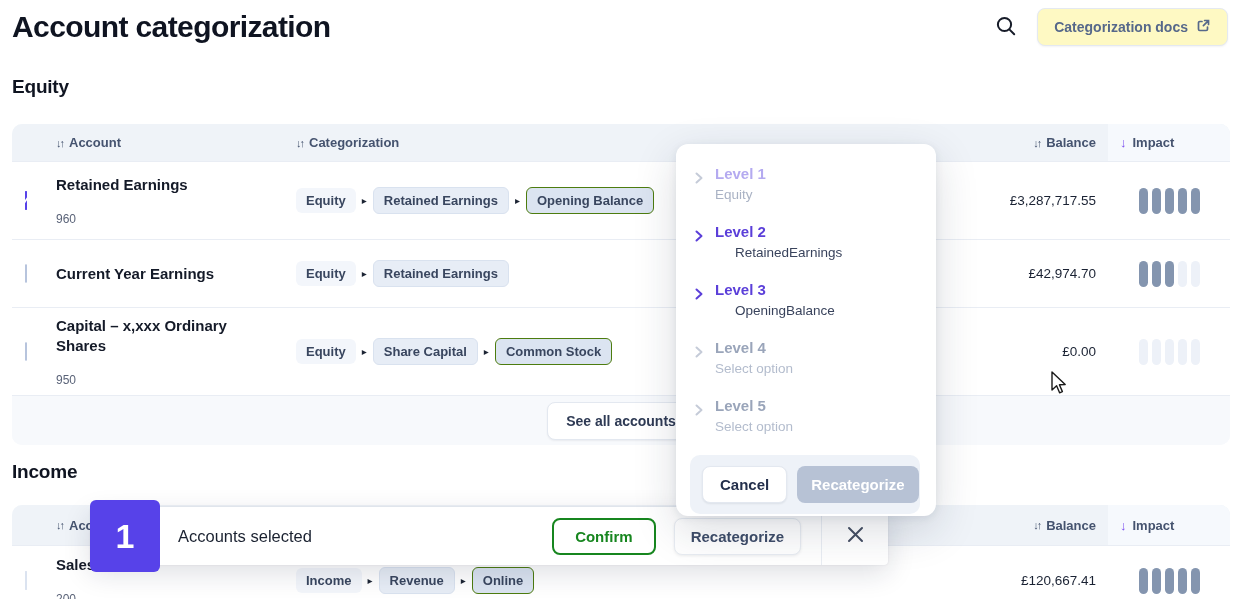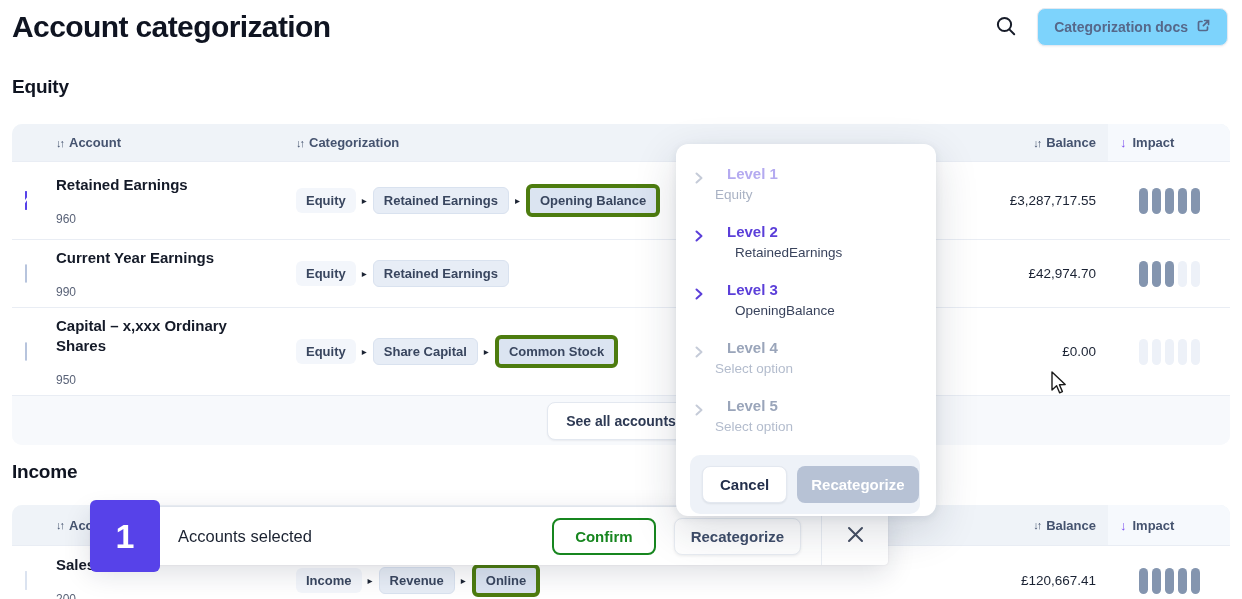--- a/index.html
+++ b/index.html
@@ -7,21 +7,21 @@
   body {
     position:relative; overflow:hidden; background:#ffffff;
     font-family:"Liberation Sans", sans-serif; color:#141a28;
   }
   
   .page-header { display:flex; align-items:center; padding:8px 14px 0 12px; }
   .page-title { font-size:30px; font-weight:800; letter-spacing:-0.6px; color:#0f1421; }
   .hspacer { flex:1; }
   .search-btn { background:none; border:none; padding:6px; margin-right:14px; cursor:pointer; display:flex; }
   .docs-btn {
-    display:flex; align-items:center; gap:8px; background:#7dd3fc;
+    display:flex; align-items:center; gap:8px; background:#fef9c3;
     border:1px solid #e4e9f1; border-radius:8px; padding:9px 16px;
     font-size:14px; font-weight:700; color:#56688a; cursor:pointer;
     box-shadow:0 1px 2px rgba(16,24,40,.05); font-family:inherit;
   }
   
   .section-heading { font-size:19px; font-weight:800; color:#0f1421; margin:30px 0 26px 12px; letter-spacing:-0.2px; }
   .section-heading.income { margin:16px 0 22px 12px; }
   
   .card { margin:0 12px; background:#f7f9fc; border-radius:10px; position:relative; }
   .grid-row { display:grid; grid-template-columns:44px 240px 1fr 190px 122px; align-items:center; }
@@ -36,42 +36,42 @@
   .cb { width:20px; height:20px; border-radius:5px; border:1.5px solid #b7c4dd; background:#fff; margin-left:13px; position:relative; cursor:pointer; }
   .cb.checked { background:#5742e9; border-color:#5742e9; }
   .cb.checked::after { content:"✓"; position:absolute; inset:0; color:#fff; font-size:13px; font-weight:700; display:flex; align-items:center; justify-content:center; }
   .cb.soft { background:#dbe3f0; border-color:#dbe3f0; }
   .acct-name { font-size:15px; font-weight:700; color:#141a28; line-height:1.28; max-width:220px; }
   .acct-code { font-size:12px; color:#5a6378; margin-top:18px; }
   .tags { display:flex; align-items:center; gap:6px; flex-wrap:nowrap; }
   .tag { font-size:13px; font-weight:700; color:#39465f; padding:5px 10px; border-radius:6px; white-space:nowrap; cursor:default; }
   .tag.l1 { background:#f3f6fb; }
   .tag.l2 { background:#e7edf6; border:1px solid #d9e2ef; }
-  .tag.l3 { background:#dbe4f1; border:4px solid #4d7c0f; }
+  .tag.l3 { background:#dbe4f1; border:1px solid #4d7c0f; }
   .tag-sep { font-size:10px; color:#1c2433; }
   .balance { justify-self:end; padding-right:12px; font-size:13.5px; font-weight:500; color:#1a2233; }
   .bars { display:flex; gap:4px; justify-content:center; }
   .bars i { width:9px; height:26px; border-radius:4.5px; background:#edf1f8; }
   .bars i.filled { background:#8495af; }
   .tfoot { border-top:1px solid #e9edf4; height:50px; display:flex; align-items:center; justify-content:center; background:#f7f9fc; border-radius:0 0 10px 10px; }
   .see-all-btn {
     background:#fff; border:1px solid #e3e8f0; border-radius:8px; padding:10px 18px;
     font-size:14px; font-weight:700; color:#2e3a54; cursor:pointer; font-family:inherit;
     box-shadow:0 1px 2px rgba(16,24,40,.06);
   }
   .card.income-card { border-radius:10px 10px 0 0; }
   
   .popover {
     position:absolute; left:676px; top:144px; width:260px; height:372px; z-index:40;
     background:#fff; border-radius:12px; padding:12px 16px 14px 14px;
     box-shadow:0 14px 44px rgba(25,35,60,.16), 0 2px 8px rgba(25,35,60,.08);
   }
   .level-item { display:flex; align-items:flex-start; gap:11px; padding:9px 4px; height:58px; cursor:pointer; }
   .level-item .chev { margin-top:5px; flex:none; }
-  .level-title { font-size:15px; font-weight:600; line-height:18px;margin-left:12px; }
+  .level-title { font-size:15px; font-weight:600; line-height:18px; }
   .level-value { font-size:13.5px; line-height:17px; margin-top:3px; }
   .level-item.sel-disabled .level-title { color:#b4aaf0; }
   .level-item.sel-disabled .level-value { color:#a9b2c4; }
   .level-item.active .level-title { color:#5b3fd9; }
   .level-item.active .level-value { color:#39435c;margin-left:20px; }
   .level-item.disabled { cursor:default; }
   .level-item.disabled .level-title { color:#9aa5ba; }
   .level-item.disabled .level-value { color:#b3bccd; }
   .pop-footer { margin-top:9px; background:#eef2f8; border-radius:10px; padding:11px 12px; display:flex; gap:10px; align-items:center; }
   .cancel-btn {
@@ -177,21 +177,20 @@
         <i class="filled"></i>
         <i class="filled"></i>
         <i class="filled"></i>
       </div>
   </div>
 
   <div class="grid-row trow h68">
     <div><span class="cb"></span></div>
     <div>
       <div class="acct-name">Current Year Earnings</div>
-      <div class="acct-code">990</div>
     </div>
     <div class="tags">
       <span class="tag l1">Equity</span>
       <span class="tag-sep">▸</span>
       <span class="tag l2">Retained Earnings</span>
     </div>
     <div class="balance">£42,974.70</div>
     <div class="bars">
         <i class="filled"></i>
         <i class="filled"></i>

